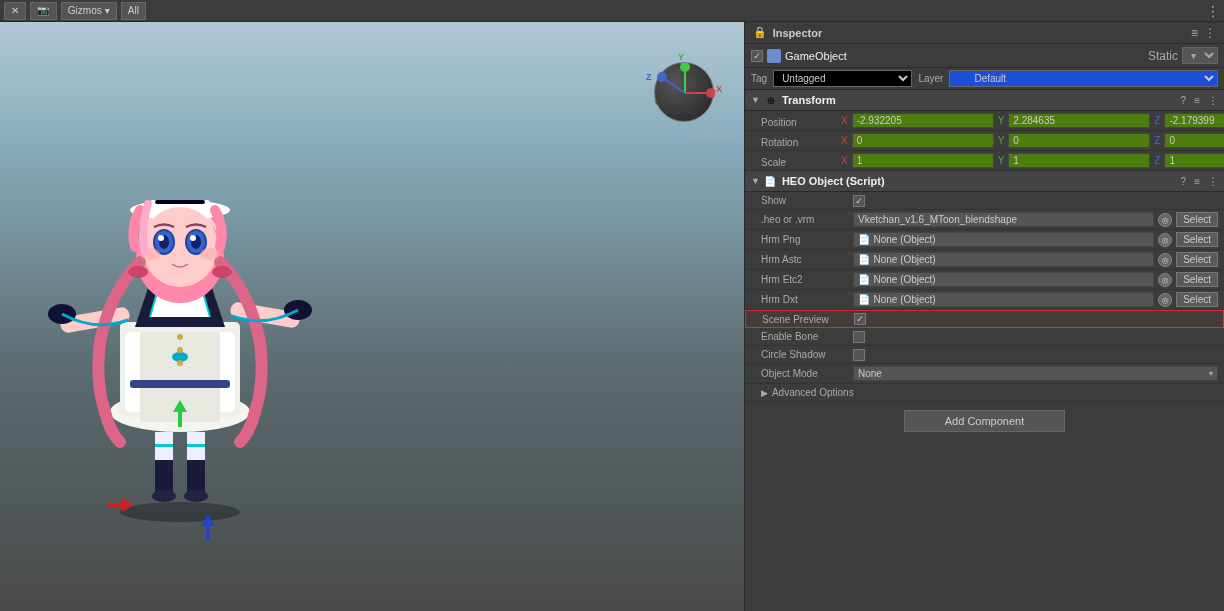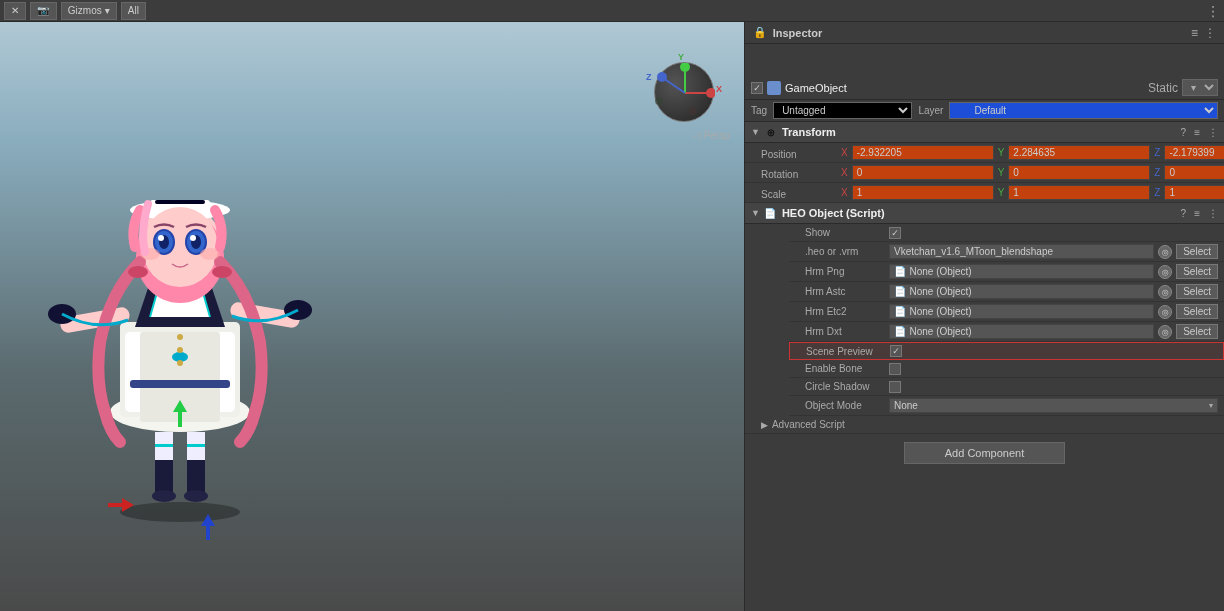--- a/index.html
+++ b/index.html
@@ -135,21 +135,20 @@
     }
 
     
     .gameobject-row {
       display: flex;
       align-items: center;
       padding: 3px 6px;
       background: #3c3c3c;
       border-bottom: 1px solid #2a2a2a;
       gap: 4px;
-      margin-top: 32px;
     }
     .go-checkbox {
       width: 12px;
       height: 12px;
       border: 1px solid #777;
       background: #555;
       display: flex;
       align-items: center;
       justify-content: center;
     }
@@ -240,21 +239,21 @@
       font-size: 10px;
       width: 80px;
       flex-shrink: 0;
     }
     .prop-values {
       display: flex;
       gap: 4px;
       flex: 1;
     }
     .prop-field {
-      background: #c2410c;
+      background: #4d7c0f;
       border: 1px solid #444;
       color: #ccc;
       font-size: 10px;
       padding: 1px 4px;
       flex: 1;
       min-width: 0;
     }
     .prop-axis {
       color: #888;
       font-size: 10px;
@@ -266,22 +265,21 @@
     .axis-y { color: #44aa44; }
     .axis-z { color: #4466cc; }
 
     
     .heo-prop-row {
       display: flex;
       align-items: center;
       padding: 2px 6px 2px 16px;
       border-bottom: 1px solid #333;
       min-height: 18px;
-      gap: 4px;
-      margin-left: 44px;
+      gap: 12px;
     }
     .heo-prop-row.highlighted {
       background: rgba(200, 50, 50, 0.1);
       border: 1px solid #cc3333;
     }
     .heo-label {
       color: #aaa;
       font-size: 10px;
       width: 80px;
       flex-shrink: 0;
@@ -713,21 +711,21 @@
       <div class="heo-value">
         <div class="dropdown-field">
           <span>None</span>
           <span class="dropdown-arrow">▾</span>
         </div>
       </div>
     </div>
 
     <div class="advanced-row">
       <span class="advanced-arrow">▶</span>
-      <span class="advanced-label">Advanced Script</span>
+      <span class="advanced-label">Advanced Options</span>
     </div>
 
     <div class="add-component-row">
       <button class="add-component-btn">Add Component</button>
     </div>
 
   </div>
 </div>
 
 </body></html>

